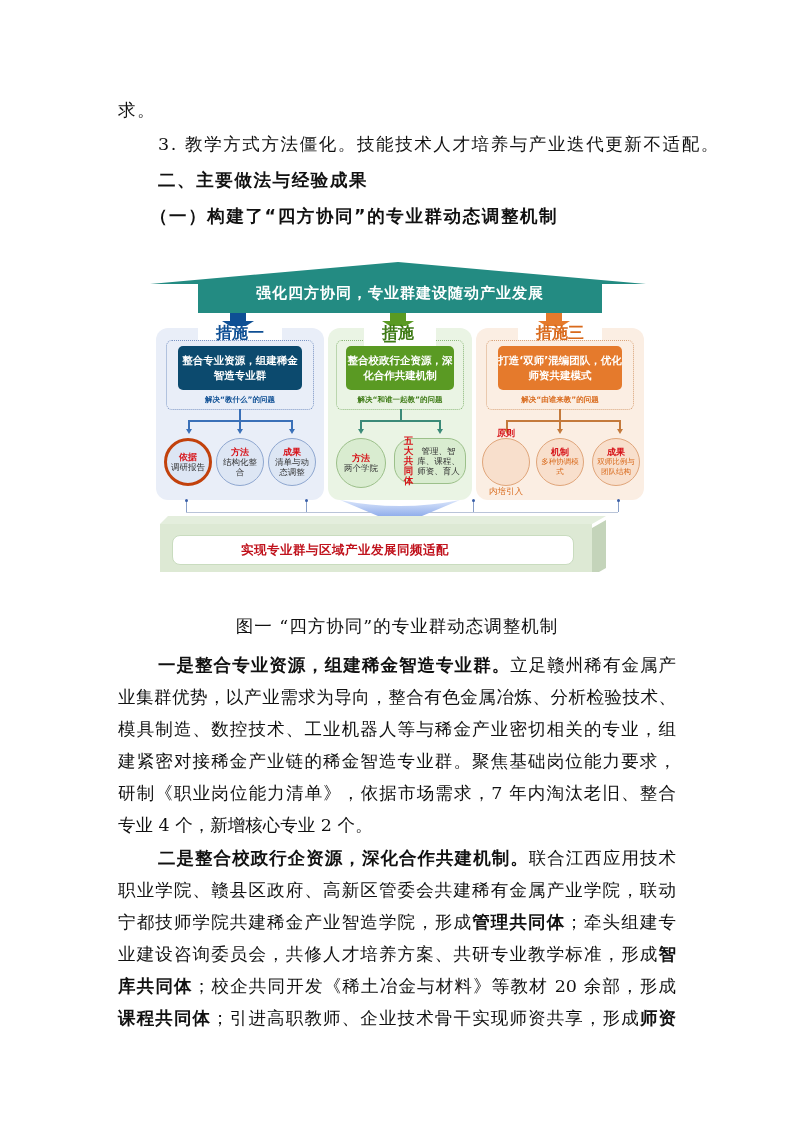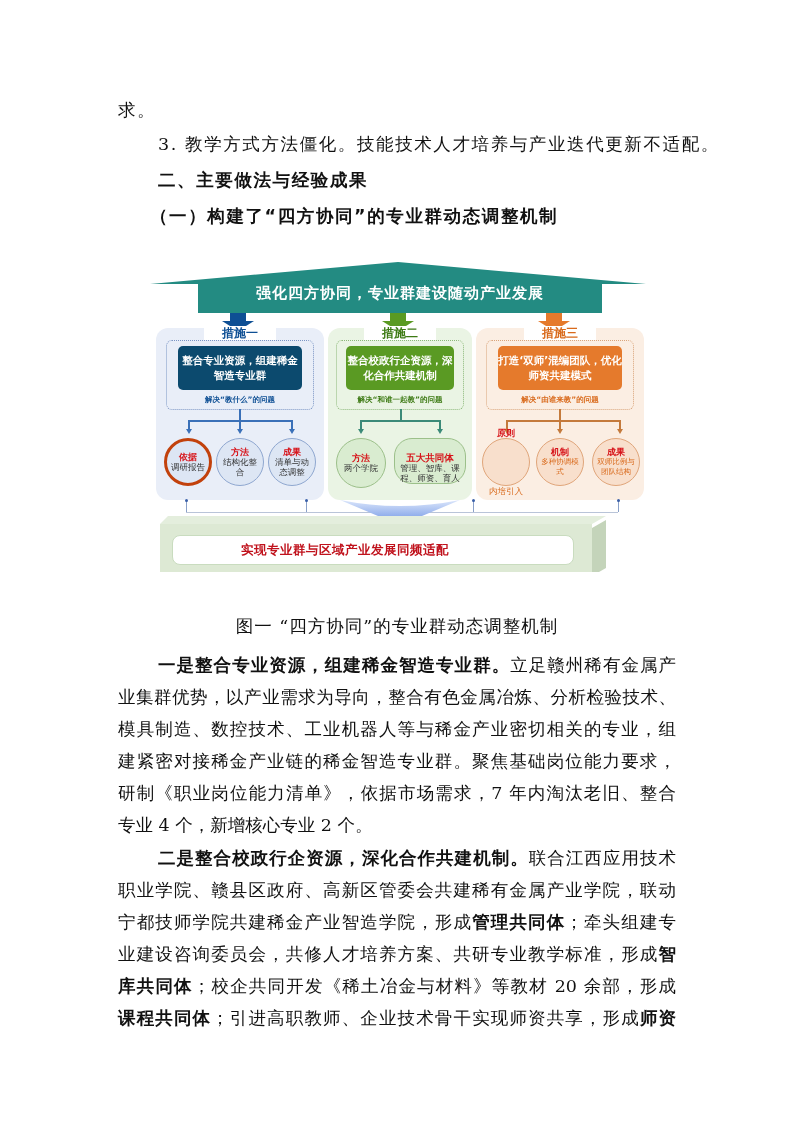--- a/index.html
+++ b/index.html
@@ -14,30 +14,30 @@
   .body-line.last { text-align-last: left; }
 
   
   #diagram { position: absolute; left: 150px; top: 262px; width: 496px; height: 318px; font-family: "DejaVu Sans", "Liberation Sans", sans-serif; }
   .banner-roof { position: absolute; left: 0; top: 0; width: 496px; height: 22px; }
   .banner-body { position: absolute; left: 48px; top: 20px; width: 404px; height: 31px; background: #238b82; }
   .banner-text { position: absolute; left: 48px; top: 22px; width: 404px; text-align: center; color: #fff; font-weight: bold; font-size: 15px; letter-spacing: 1px; }
   .arrow { position: absolute; width: 0; height: 0; }
   .arrow-stem { position: absolute; width: 16px; height: 8px; }
   .col { position: absolute; top: 66px; width: 168px; height: 172px; border-radius: 12px; }
-  .col-tag { position: absolute; top: -2px; left: 50%; transform: translateX(-50%); background: #fff; padding: 0 18px; font-weight: bold; font-size: 12px; line-height: 14px; }
+  .col-tag { position: absolute; top: -2px; left: 50%; transform: translateX(-50%); background: #fff; padding: 0 18px; font-weight: bold; font-size: 16px; line-height: 14px; }
   .col-dotted { position: absolute; left: 10px; top: 12px; width: 146px; height: 68px; border: 1px dotted #8aa; border-radius: 6px; }
   .col-main { position: absolute; left: 22px; top: 18px; width: 124px; height: 44px; border-radius: 5px; color: #fff; font-weight: bold; font-size: 10.5px; line-height: 15px; text-align: center; display: flex; align-items: center; justify-content: center; }
   .col-sub { position: absolute; left: 10px; top: 67px; width: 148px; text-align: center; font-size: 7.5px; font-weight: bold; }
   .vline { position: absolute; width: 1.5px; }
   .hline { position: absolute; height: 1.5px; }
   .down-tip { position: absolute; width: 0; height: 0; border-left: 3px solid transparent; border-right: 3px solid transparent; border-top: 5px solid; }
   .oval { position: absolute; top: 110px; width: 48px; height: 48px; border-radius: 50%; text-align: center; font-size: 8.5px; line-height: 10px; display: flex; flex-direction: column; justify-content: center; align-items: center; box-sizing: border-box; }
   .oval .o-title { color: #d7141a; font-weight: bold; font-size: 9px; }
-  .pill { position: absolute; top: 110px; height: 46px; border-radius: 18px; text-align: center; font-size: 8.5px; line-height: 10px; display: flex; flex-direction: column; justify-content: flex-end; align-items: center; box-sizing: border-box; }
+  .pill { position: absolute; top: 110px; height: 46px; border-radius: 18px; text-align: center; font-size: 8.5px; line-height: 10px; display: flex; justify-content: flex-end; align-items: center; box-sizing: border-box; }
   .pill .o-title { color: #d7141a; font-weight: bold; font-size: 9.5px; }
   .bottom-bar { position: absolute; left: 10px; top: 262px; width: 432px; height: 48px; background: #dde9d4; }
   .bottom-side { position: absolute; left: 442px; top: 262px; width: 14px; height: 48px; }
   .bottom-inner { position: absolute; left: 22px; top: 273px; width: 400px; height: 28px; background: #fff; border-radius: 8px; border: 1px solid #c9dcbf; }
   .bottom-text { position: absolute; left: 22px; top: 280px; width: 346px; text-align: center; color: #c0121c; font-weight: bold; font-size: 12.5px; letter-spacing: 0.5px; }
   .conn-dot { position: absolute; width: 3px; height: 3px; border-radius: 50%; background: #3a5fa8; }
   .caption { position: absolute; left: 0; width: 794px; top: 614px; text-align: center; font-size: 17.5px; letter-spacing: 1px; font-family: "DejaVu Serif", "Liberation Serif", serif; }
 </style>
 </head>
 <body>

